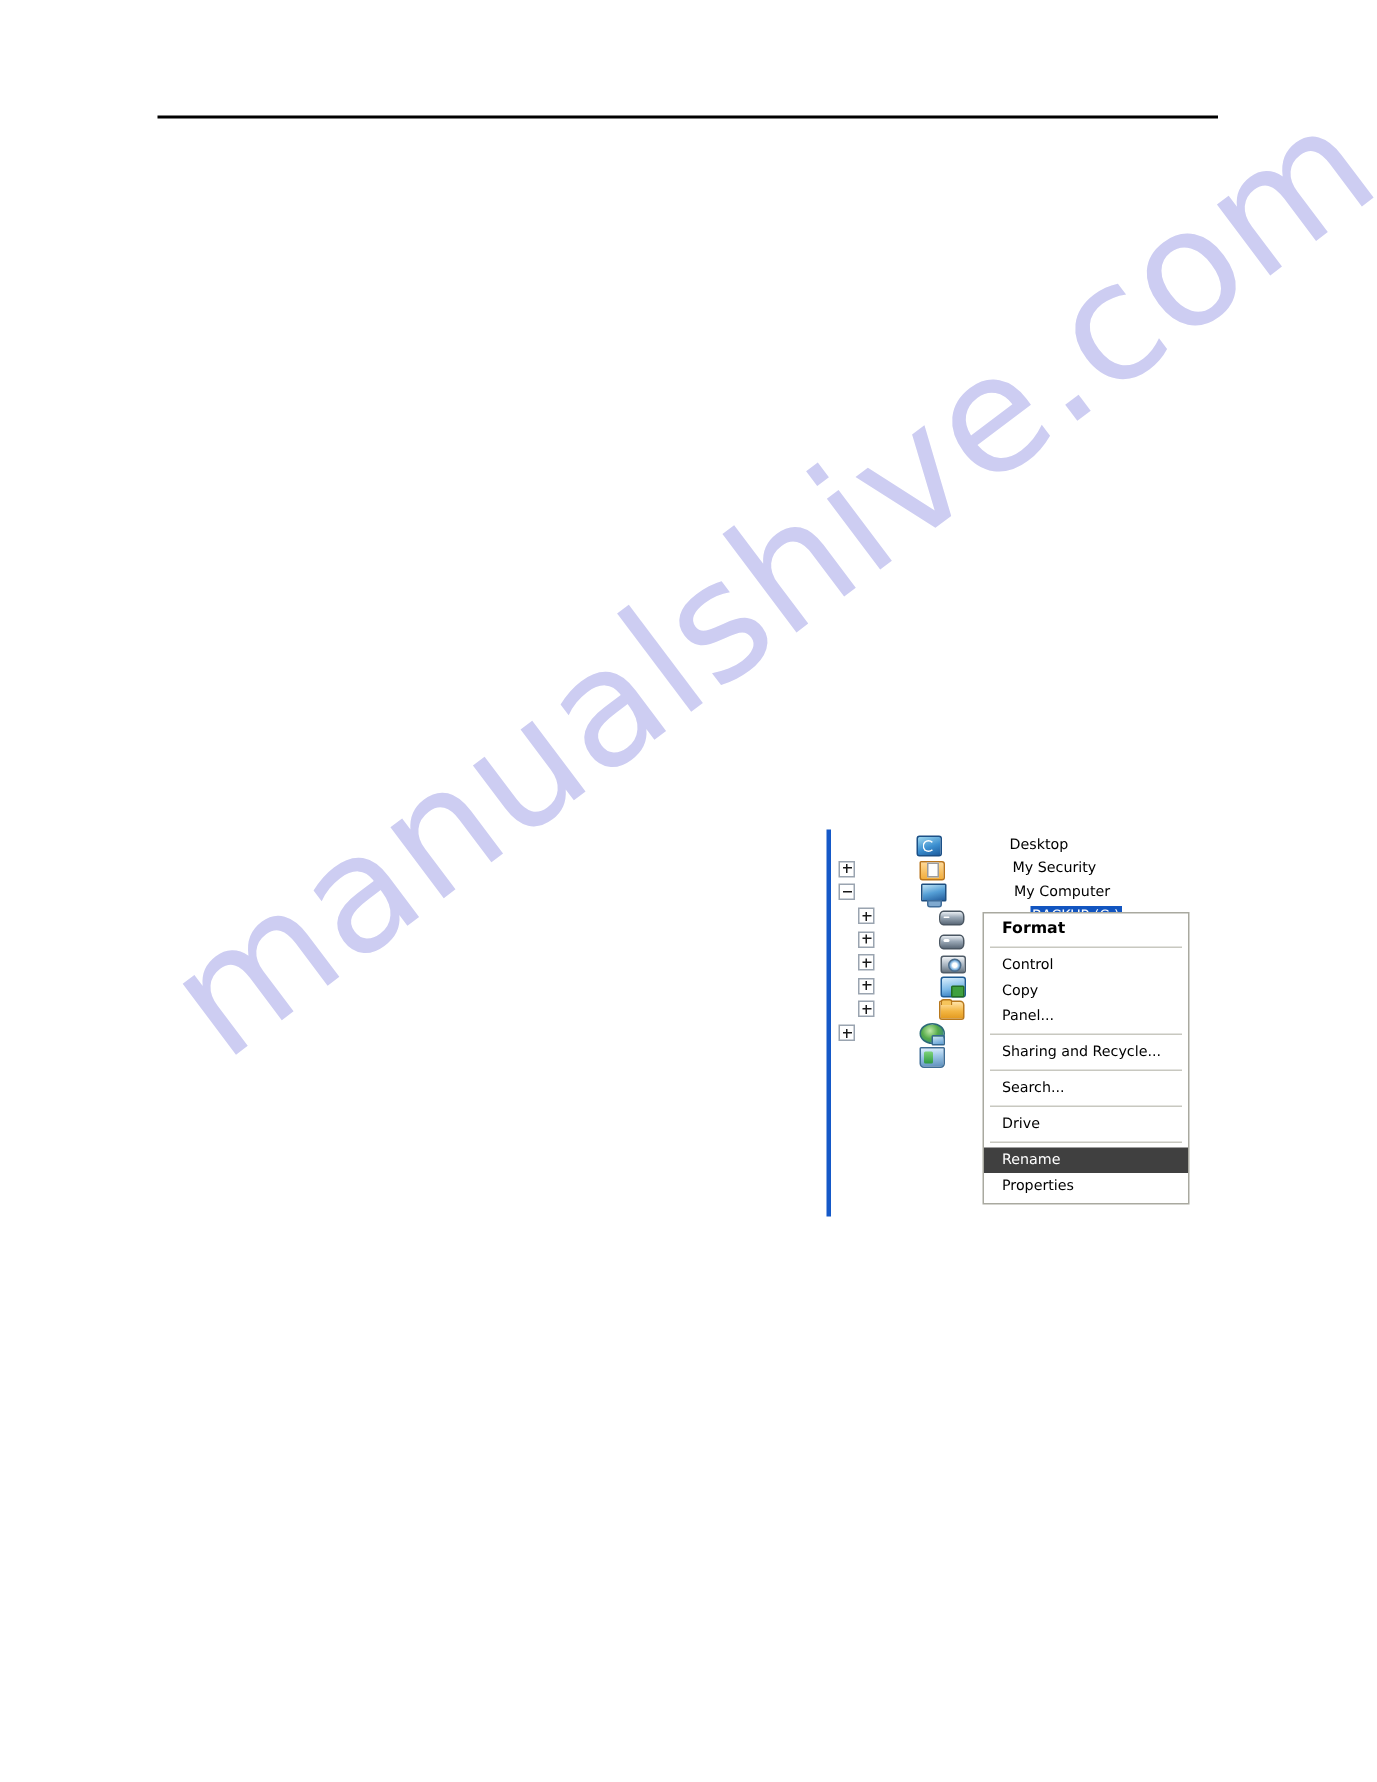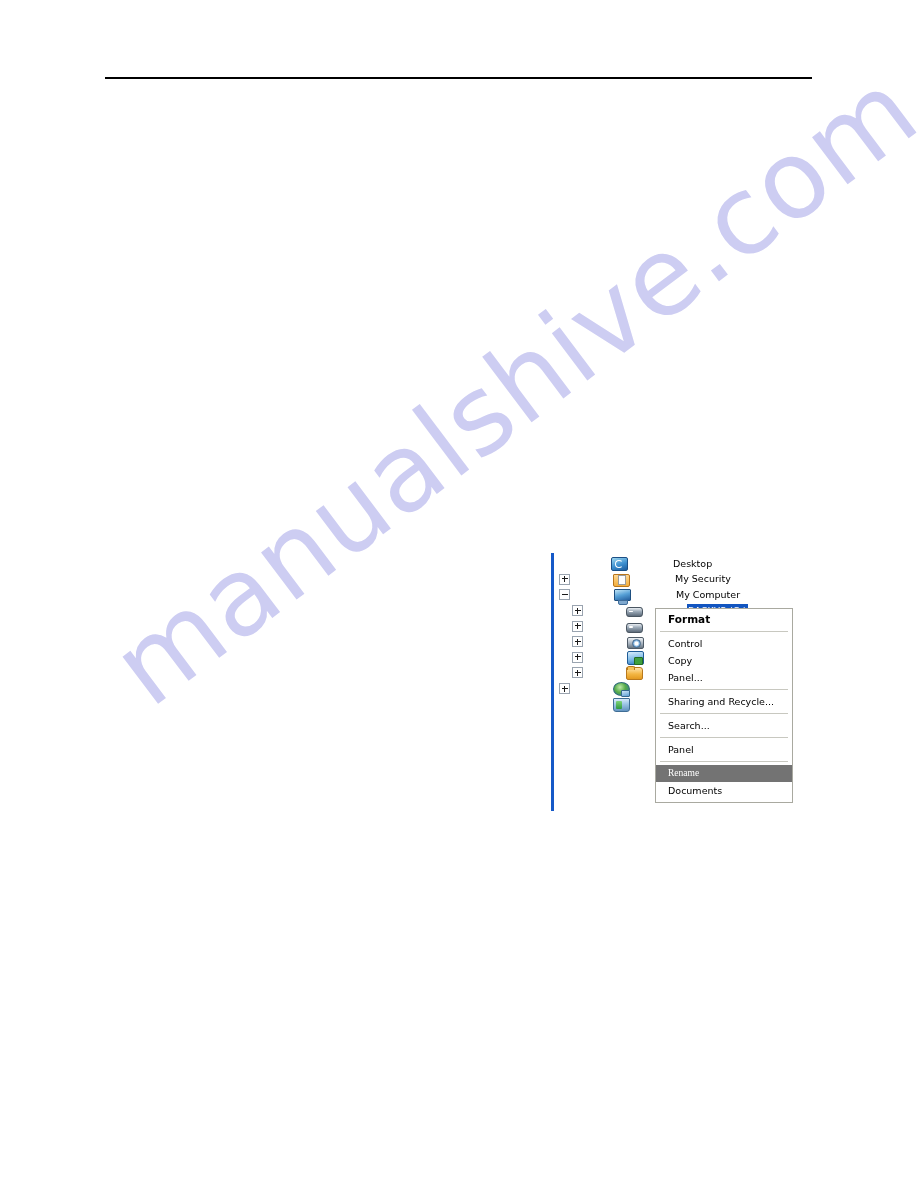--- a/index.html
+++ b/index.html
@@ -283,23 +283,22 @@
     line-height: 17px;
     padding: 0 6px 0 12px;
     white-space: nowrap;
     box-sizing: border-box;
   }
   .menu-item.bold {
     font-weight: bold;
     font-size: 10.5px;
   }
   .menu-item.highlight {
-    background: #737373;
+    background: #404040;
     color: #ffffff;
-    font-family: Liberation Serif, serif;
   }
   .menu-separator {
     height: 0;
     border-top: 1px solid #c8c8c0;
     margin: 3px 4px 3px 4px;
   }
 </style>
 </head>
 <body>
 
@@ -369,17 +368,17 @@
     <div class="menu-item bold">Format</div>
     <div class="menu-separator"></div>
     <div class="menu-item">Control</div>
     <div class="menu-item">Copy</div>
     <div class="menu-item">Panel...</div>
     <div class="menu-separator"></div>
     <div class="menu-item">Sharing and Recycle...</div>
     <div class="menu-separator"></div>
     <div class="menu-item">Search...</div>
     <div class="menu-separator"></div>
-    <div class="menu-item">Panel</div>
+    <div class="menu-item">Drive</div>
     <div class="menu-separator"></div>
     <div class="menu-item highlight">Rename</div>
-    <div class="menu-item">Documents</div>
+    <div class="menu-item">Properties</div>
   </div>
 
 </body></html>

